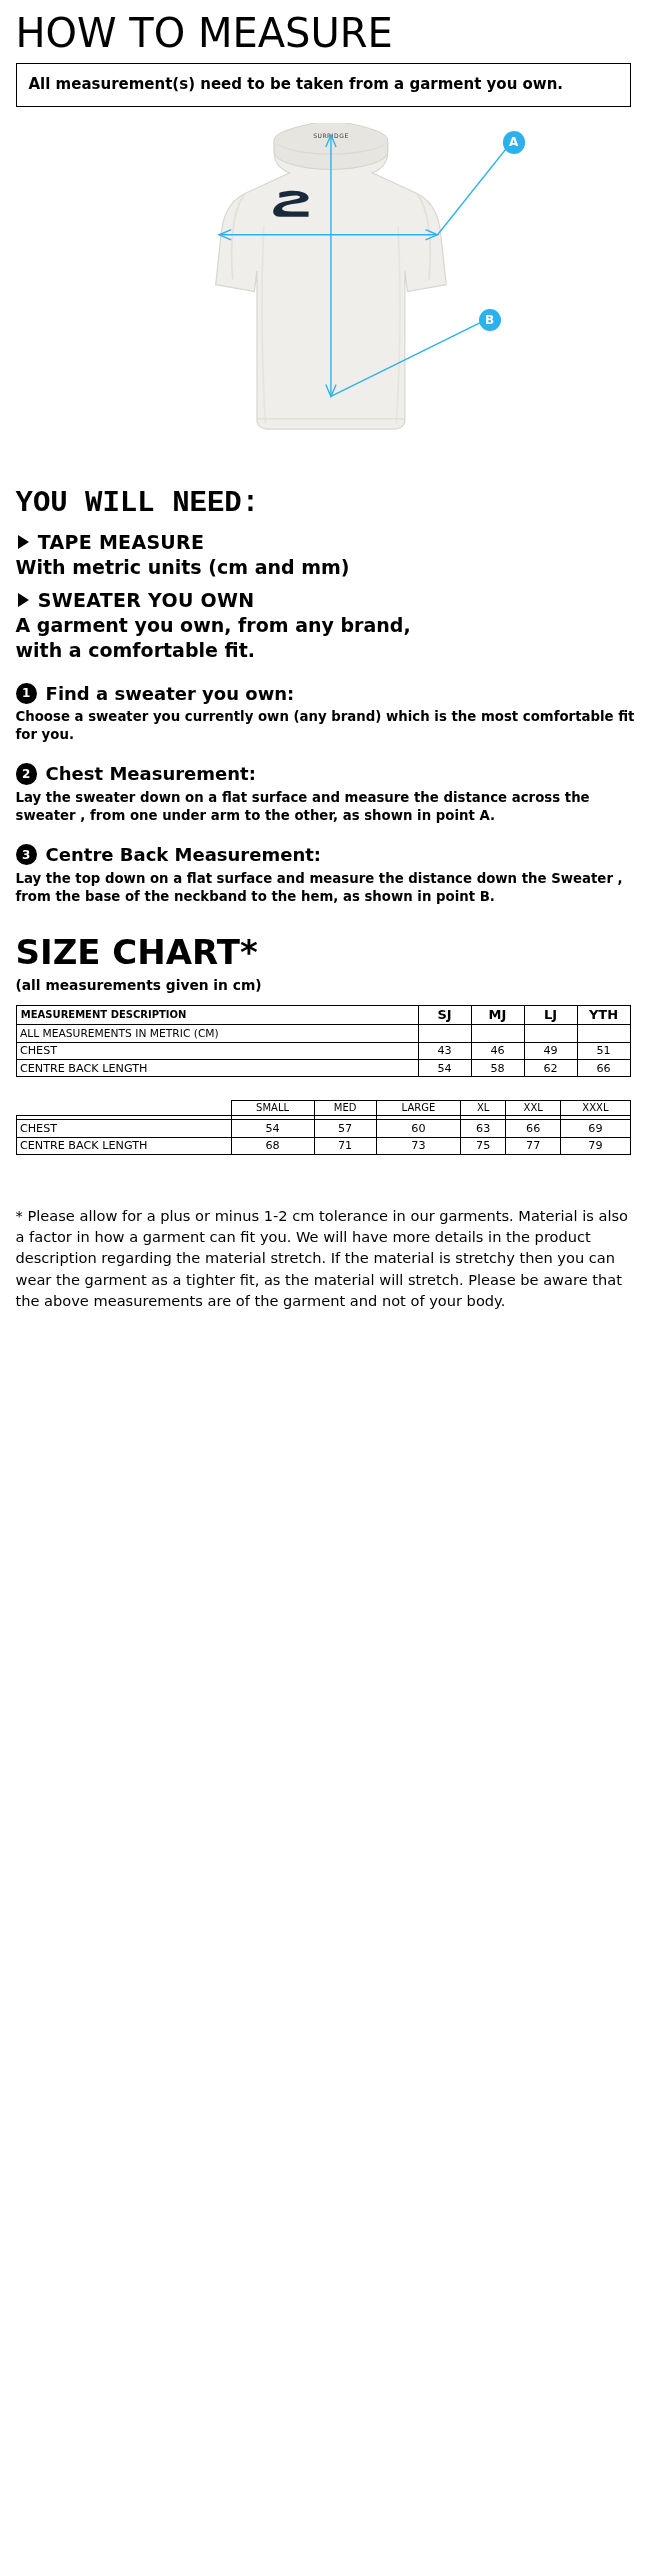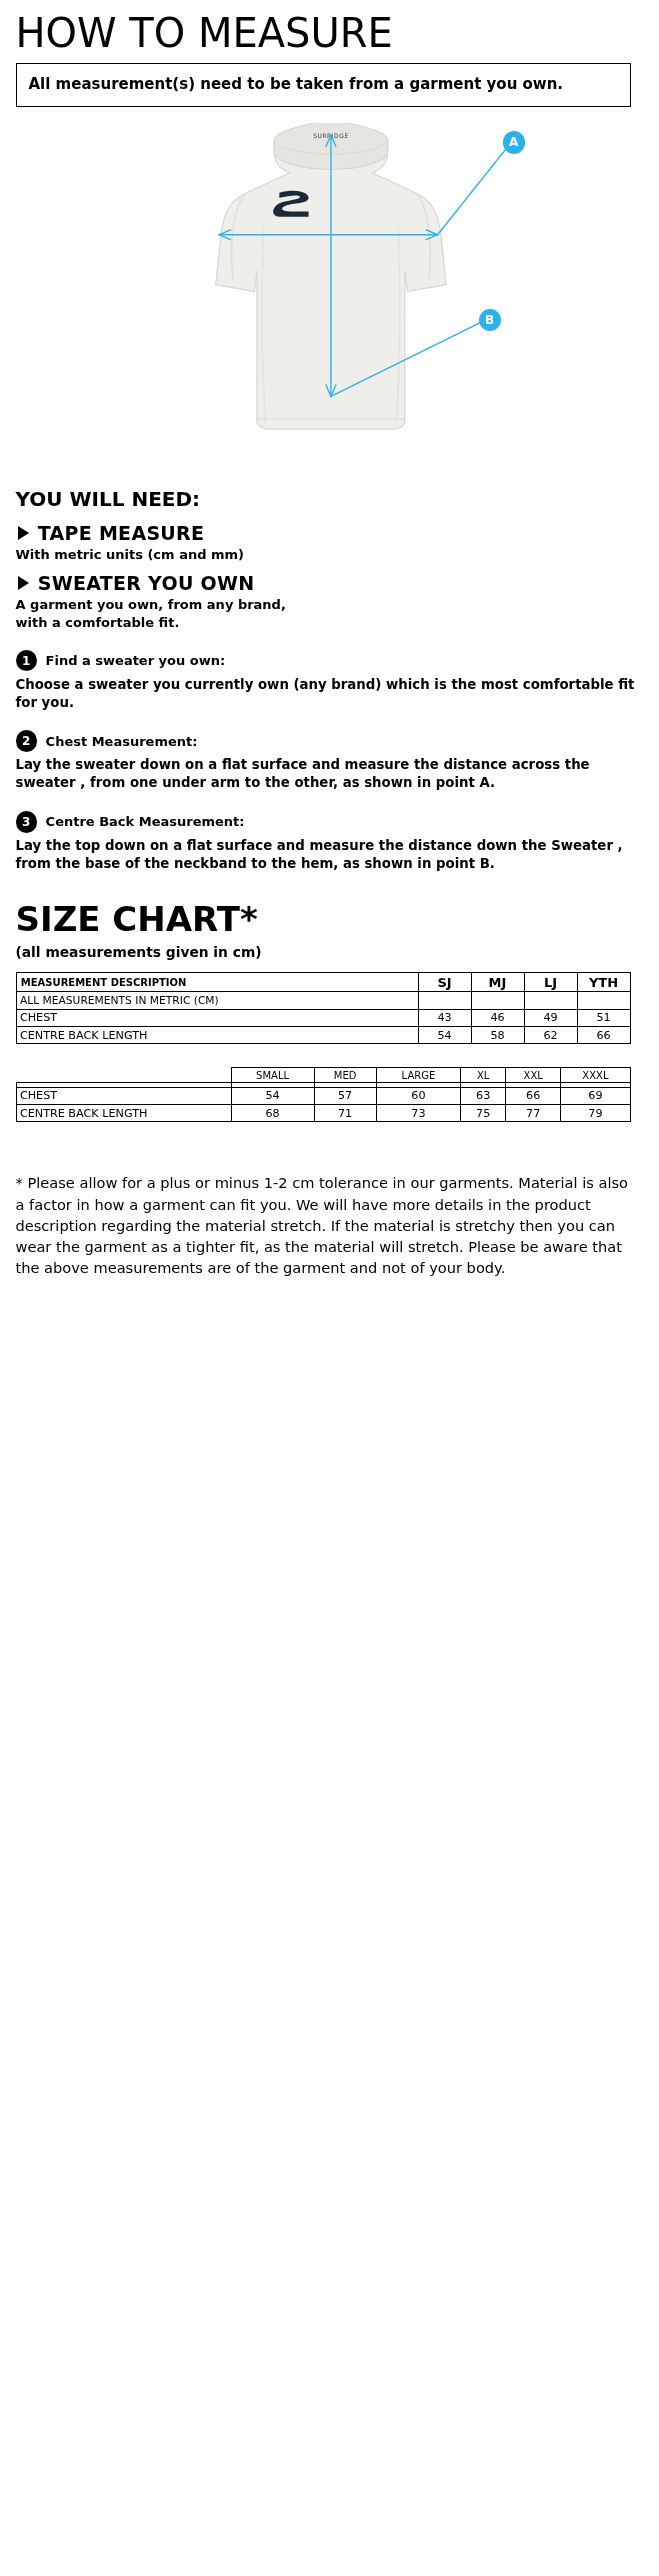--- a/index.html
+++ b/index.html
@@ -37,45 +37,46 @@
     width: 22.4px; height: 22.4px;
     border-radius: 50%;
     background: #2bb2ec;
     color: #fff;
     font-size: 12px;
     font-weight: bold;
     display: flex; align-items: center; justify-content: center;
   }
 
   h2.section {
-    font-size: 20px;
+    font-size: 29px;
     font-weight: bold;
     margin: 15.5px 0 10.3px 0;
+    font-family: Liberation Mono, monospace;
   }
 
   .need-row { display: flex; align-items: center; gap: 8.6px; margin-top: 8.6px; }
   .tri {
     width: 0; height: 0;
     border-top: 7.7px solid transparent;
     border-bottom: 7.7px solid transparent;
     border-left: 11.2px solid #000;
     margin-left: 2.6px;
   }
   .need-title { font-size: 19px; font-weight: bold; letter-spacing: 0.3px; }
-  .need-desc { font-size: 13px; font-weight: bold; line-height: 1.32; margin: 2.6px 0 0 0; }
+  .need-desc { font-size: 19px; font-weight: bold; line-height: 1.32; margin: 2.6px 0 0 0; }
 
   .step-row { display: flex; align-items: center; gap: 8.6px; margin-top: 19px; }
   .circ {
     width: 21.5px; height: 21.5px; border-radius: 50%;
     background: #000; color: #fff;
     font-size: 12px; font-weight: bold;
     display: flex; align-items: center; justify-content: center;
     flex: none;
   }
-  .step-title { font-size: 13px; font-weight: bold; }
+  .step-title { font-size: 18px; font-weight: bold; }
   .step-desc { font-size: 13.3px; font-weight: bold; line-height: 1.35; margin-top: 4.3px; }
 
   h2.chart-title { font-size: 34px; font-weight: bold; margin: 26px 0 5.2px 0; }
   .chart-sub { font-size: 13.8px; font-weight: bold; margin-bottom: 12px; }
 
   table { border-collapse: collapse; font-size: 11.6px; }
   table.t1 { width: 615px; margin-bottom: 22.4px; }
   table.t2 { width: 615px; margin-bottom: 22.4px; }
   table td, table th { border: 0.9px solid #000; padding: 1.7px 3.4px; }
   table.t1 th.desc { text-align: left; font-size: 10px; font-weight: bold; padding: 2.6px 4.3px; }

